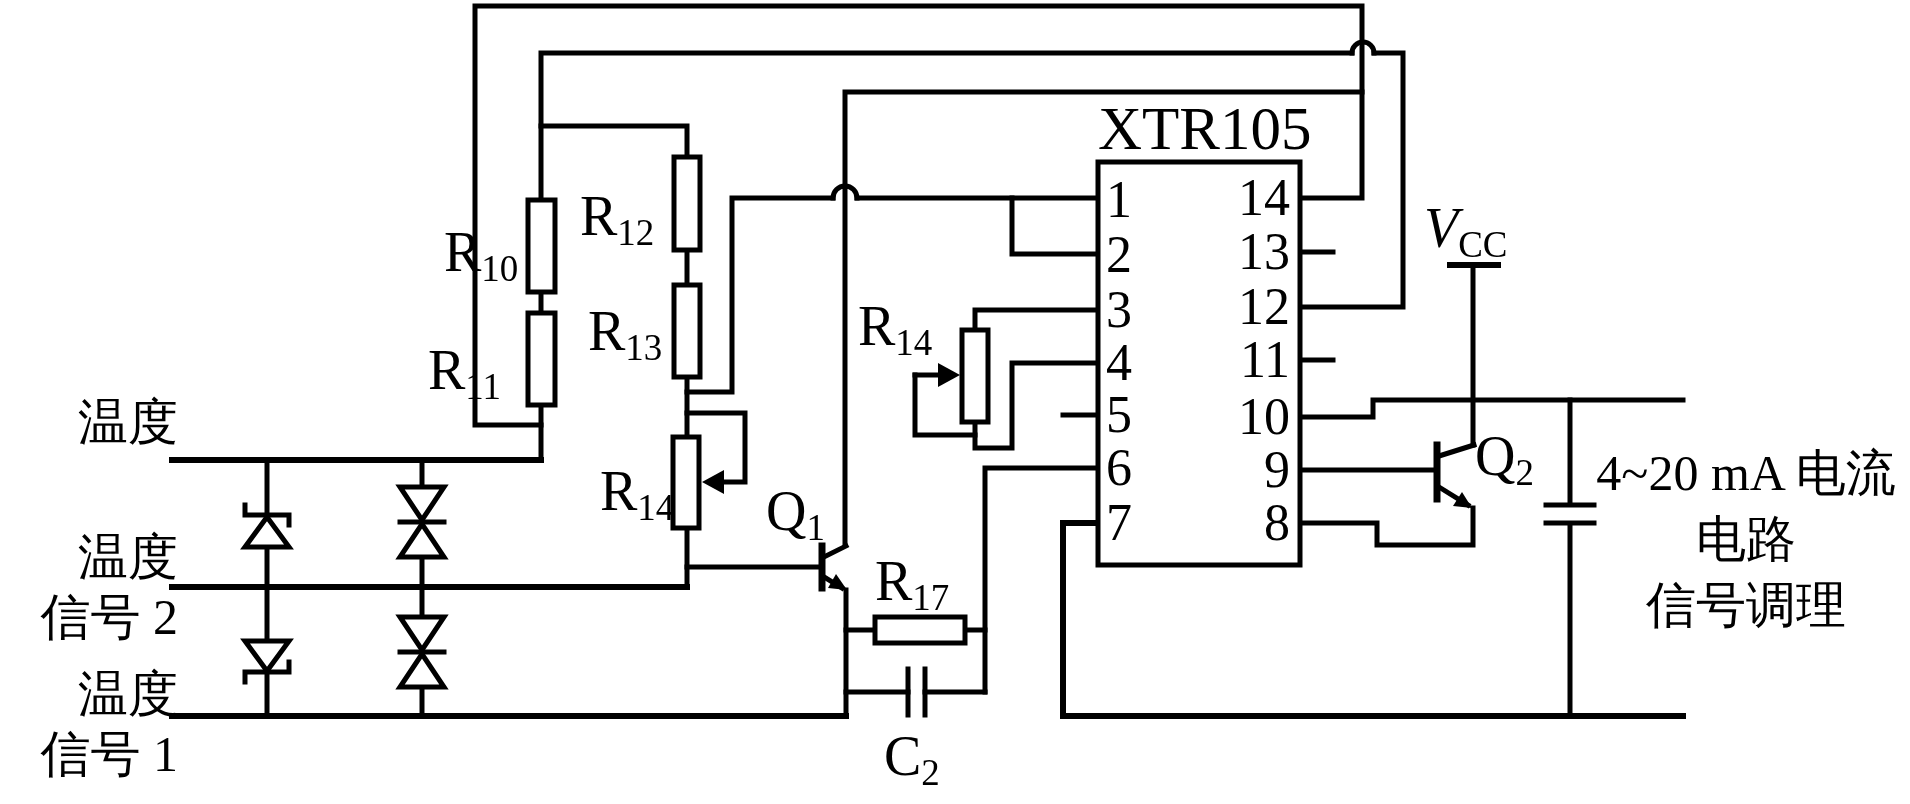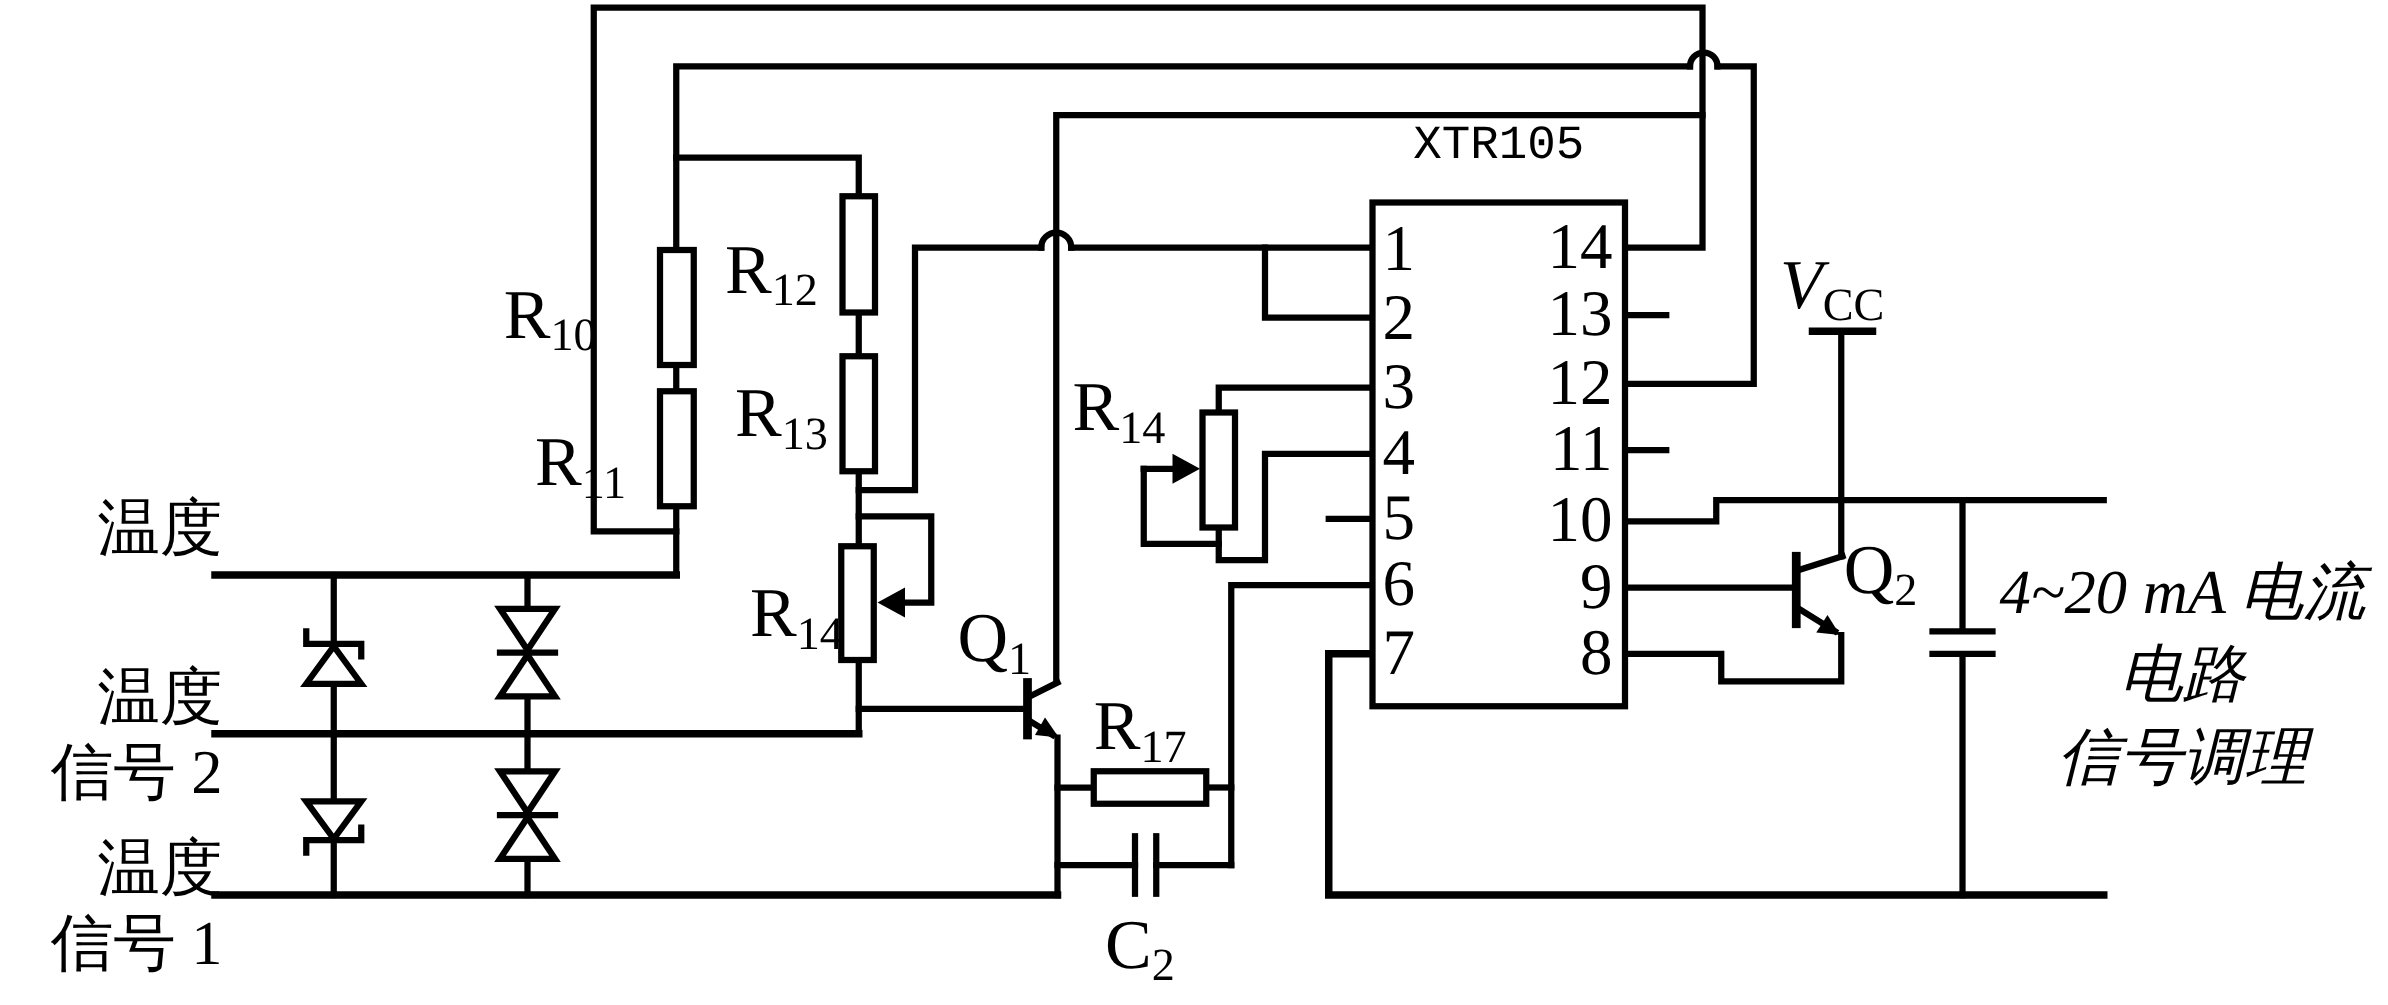--- a/index.html
+++ b/index.html
@@ -3,25 +3,25 @@
 <meta charset="utf-8">
 <style>
   html,body{margin:0;padding:0;background:#ffffff;}
   #canvas{position:relative;width:1910px;height:804px;background:#ffffff;overflow:hidden;
           font-family:"Liberation Serif","DejaVu Serif",serif;color:#000;}
   #schematic-svg{position:absolute;left:0;top:0;}
   .lbl{position:absolute;font-size:56px;line-height:1;white-space:nowrap;}
   .lbl sub{font-size:0.66em;vertical-align:-0.28em;}
   .it{font-style:italic;}
   .cjk{position:absolute;width:178px;text-align:right;font-size:50px;line-height:60px;white-space:nowrap;}
-  .outblk{position:absolute;left:1592px;width:308px;text-align:center;font-size:50px;line-height:66px;white-space:nowrap;font-style:italic;}
+  .outblk{position:absolute;left:1592px;width:308px;text-align:center;font-size:50px;line-height:66px;white-space:nowrap;}
   .pinnum{position:absolute;font-size:52px;line-height:58px;}
   .pinnum.left{left:1106px;width:80px;text-align:left;}
   .pinnum.right{left:1180px;width:110px;text-align:right;}
-  .chiptitle{position:absolute;left:1098px;top:98px;width:202px;text-align:center;font-size:38px;line-height:1;font-family:Liberation Mono, monospace;}
+  .chiptitle{position:absolute;left:1098px;top:98px;width:202px;text-align:center;font-size:61px;line-height:1;}
 </style>
 </head>
 <body>
 
 <div id="canvas">
 
   <svg id="schematic-svg" width="1910" height="804" viewBox="0 0 1910 804">
 
     <g stroke="#000000" stroke-width="5" fill="none" stroke-linecap="square" stroke-linejoin="miter">
 
@@ -147,21 +147,21 @@
   <div class="pinnum left" style="top:494px">7</div>
 
   <div class="pinnum right" style="top:169px">14</div>
   <div class="pinnum right" style="top:223px">13</div>
   <div class="pinnum right" style="top:278px">12</div>
   <div class="pinnum right" style="top:331px">11</div>
   <div class="pinnum right" style="top:388px">10</div>
   <div class="pinnum right" style="top:441px">9</div>
   <div class="pinnum right" style="top:494px">8</div>
 
-  <div class="lbl" style="left:403px;top:224px"><span>R</span><sub>10</sub></div>
+  <div class="lbl" style="left:444px;top:224px"><span>R</span><sub>10</sub></div>
   <div class="lbl" style="left:428px;top:342px"><span>R</span><sub>11</sub></div>
   <div class="lbl" style="left:580px;top:188px"><span>R</span><sub>12</sub></div>
   <div class="lbl" style="left:588px;top:303px"><span>R</span><sub>13</sub></div>
   <div class="lbl" style="left:600px;top:463px"><span>R</span><sub>14</sub></div>
   <div class="lbl" style="left:858px;top:298px"><span>R</span><sub>14</sub></div>
   <div class="lbl" style="left:875px;top:553px"><span>R</span><sub>17</sub></div>
   <div class="lbl" style="left:884px;top:728px"><span>C</span><sub>2</sub></div>
   <div class="lbl" style="left:766px;top:483px"><span>Q</span><sub>1</sub></div>
   <div class="lbl" style="left:1475px;top:428px"><span>Q</span><sub>2</sub></div>
   <div class="lbl" style="left:1424px;top:200px"><span class="it">V</span><sub>CC</sub></div>

